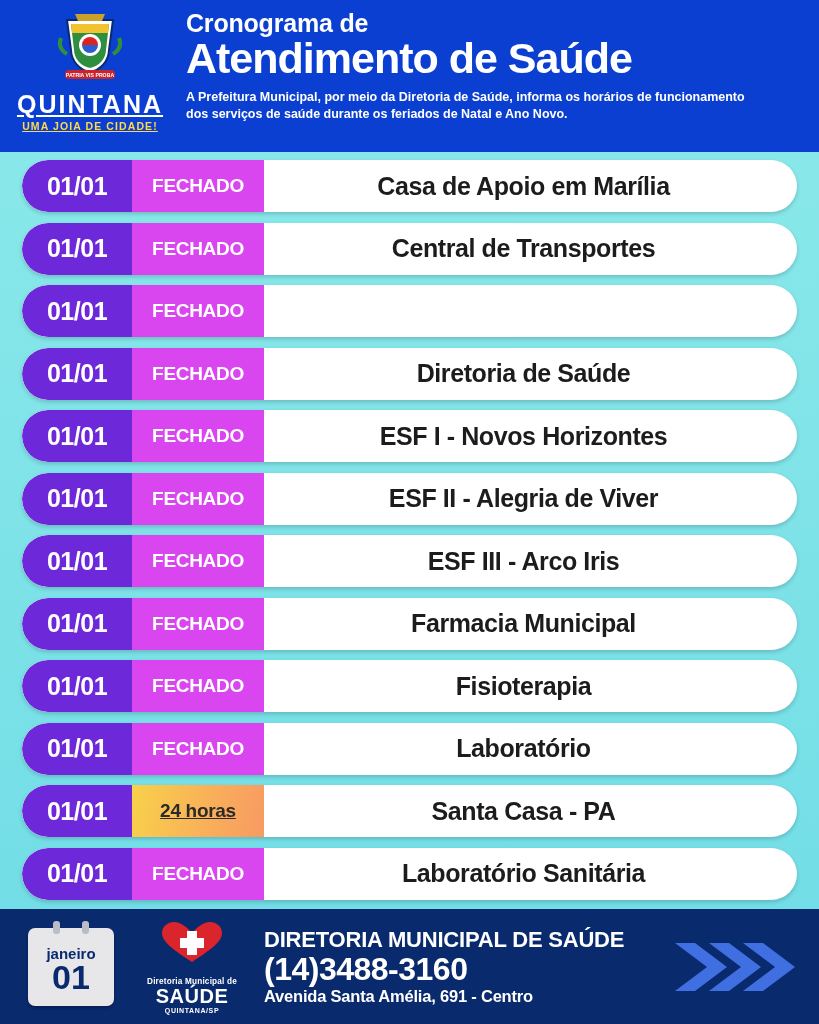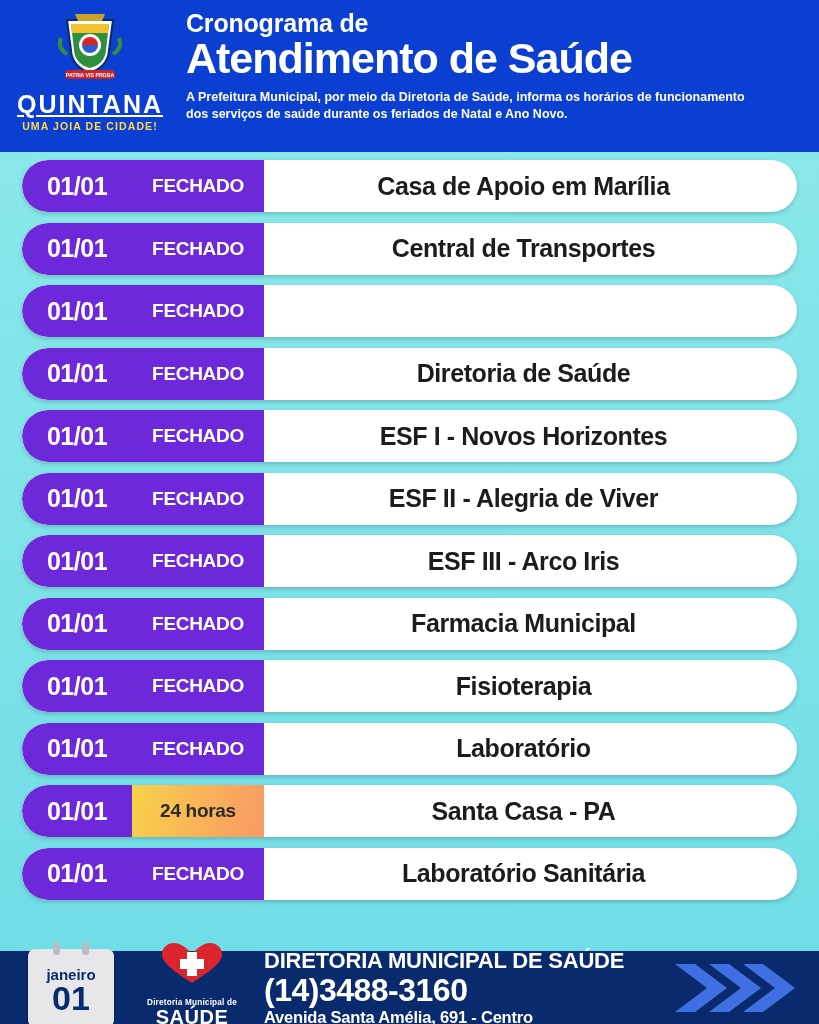--- a/index.html
+++ b/index.html
@@ -49,20 +49,21 @@
     line-height: 1;
     margin-top: 2px;
     text-decoration: underline;
   }
   .brand-tag {
     color: #ffd84d;
     font-size: 10.5px;
     font-weight: bold;
     letter-spacing: 1.1px;
     margin-top: 3px;
+    text-decoration: underline;
   }
   .header-text {
     flex: 1 1 auto;
     padding: 10px 18px 0 6px;
     color: #ffffff;
   }
   .title-small {
     font-size: 25px;
     font-weight: bold;
     line-height: 1.1;
@@ -113,46 +114,47 @@
   .status {
     flex: 0 0 132px;
     display: flex;
     align-items: center;
     justify-content: center;
     font-size: 19px;
     font-weight: bold;
     letter-spacing: -0.3px;
   }
   .status.closed {
-    background: #6d28d9;
+    background: #d946ef;
     color: #ffffff;
   }
   .status.hours {
     background: linear-gradient(100deg, #f8d14a 0%, #f9b159 55%, #f79a63 100%);
     color: #2b2b2b;
+    text-decoration: underline;
   }
   .place {
     flex: 1 1 auto;
     display: flex;
     align-items: center;
     justify-content: center;
     color: #1c1c1c;
     font-size: 25px;
     font-weight: bold;
     letter-spacing: -0.4px;
     padding: 0 14px 0 0;
   }
 
   
   .footer {
     position: absolute;
     left: 0;
     bottom: 0;
     width: 819px;
-    height: 73px;
+    height: 115px;
     background: #0a2a6e;
     display: flex;
     align-items: center;
   }
   .calendar {
     flex: 0 0 auto;
     margin-left: 28px;
     width: 86px;
     height: 78px;
     background: #e7e7ea;

